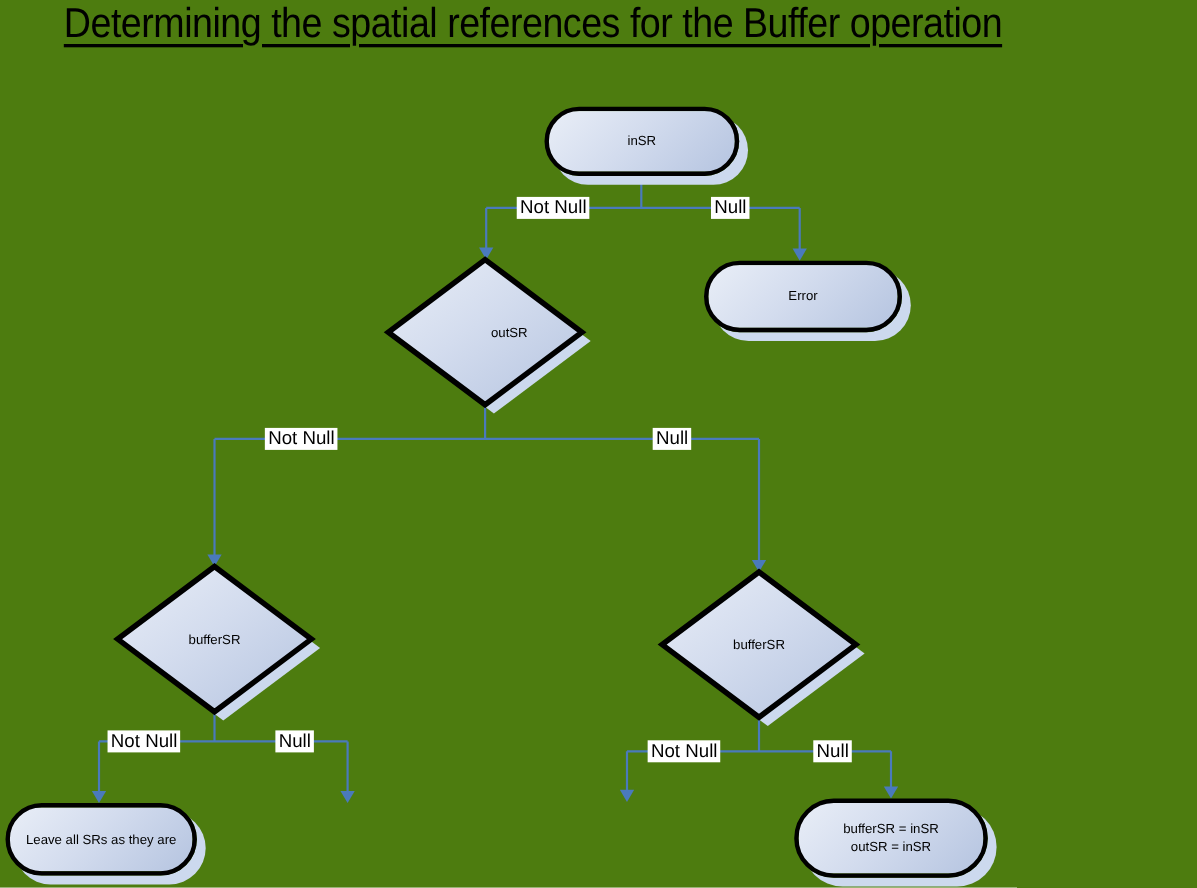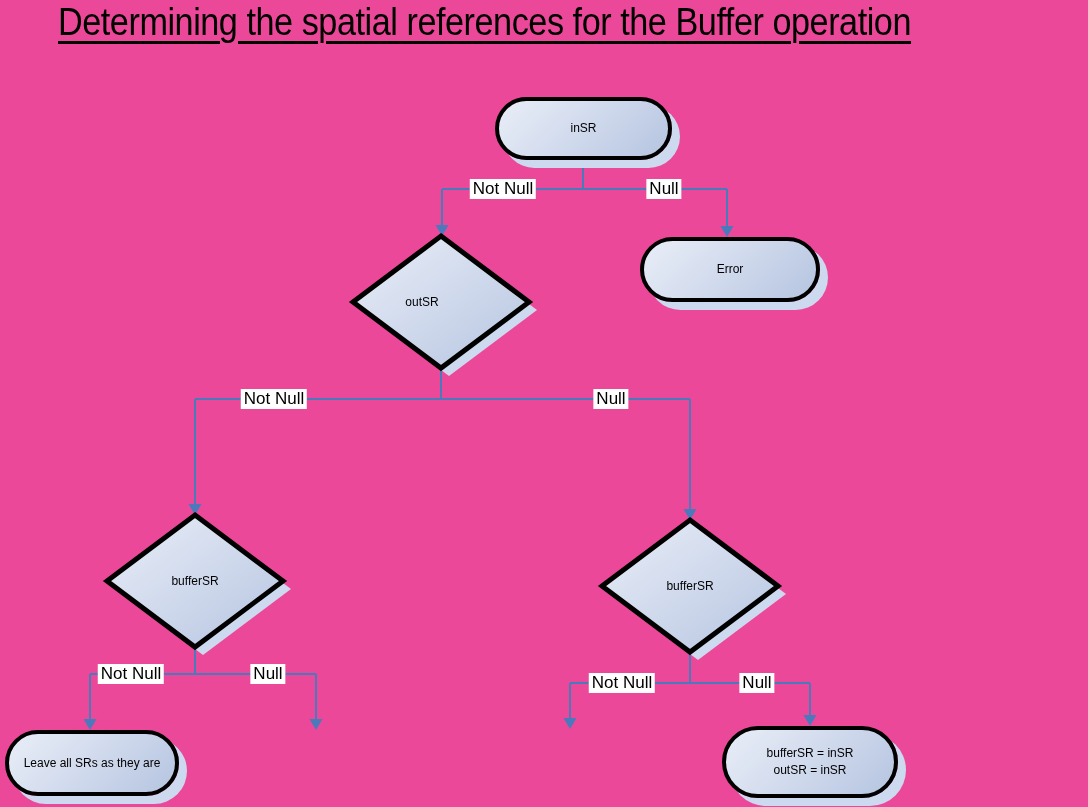--- a/index.html
+++ b/index.html
@@ -3,21 +3,21 @@
 <meta charset="utf-8">
 <style>
   * { margin: 0; padding: 0; box-sizing: border-box; }
   html, body { background: #ffffff; }
   body { font-family: "Liberation Sans", sans-serif; color: #000; }
 
   .canvas {
     position: relative;
     width: 1088px;
     height: 807px;
-    background: #ec4899;
+    background: #4d7c0f;
     overflow: hidden;
     text-decoration: underline;
   }
 
   .title {
     position: absolute;
     left: 58px;
     top: 1px;
     font-size: 38px;
     font-weight: 400;
@@ -127,21 +127,21 @@
     <span>Leave all SRs as they are</span>
   </div>
 
 
 
   <div class="node" style="left:722px; top:726px; width:176px; height:72px;">
     <span>bufferSR = inSR</span>
     <span>outSR = inSR</span>
   </div>
 
-  <div class="diamond-label" style="left:422px; top:302px;">outSR</div>
+  <div class="diamond-label" style="left:463px; top:302px;">outSR</div>
   <div class="diamond-label" style="left:195px; top:581px;">bufferSR</div>
   <div class="diamond-label" style="left:690px; top:586px;">bufferSR</div>
 
   <div class="edge-label" style="left:503px; top:189px;">Not Null</div>
   <div class="edge-label" style="left:664px; top:189px;">Null</div>
   <div class="edge-label" style="left:274px; top:399px;">Not Null</div>
   <div class="edge-label" style="left:611px; top:399px;">Null</div>
   <div class="edge-label" style="left:131px; top:674px;">Not Null</div>
   <div class="edge-label" style="left:268px; top:674px;">Null</div>
   <div class="edge-label" style="left:622px; top:683px;">Not Null</div>

